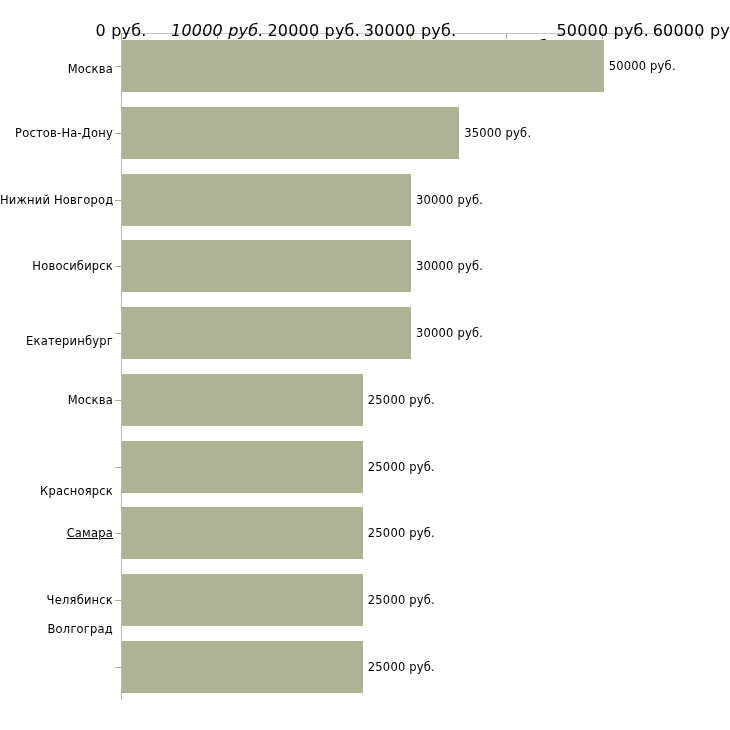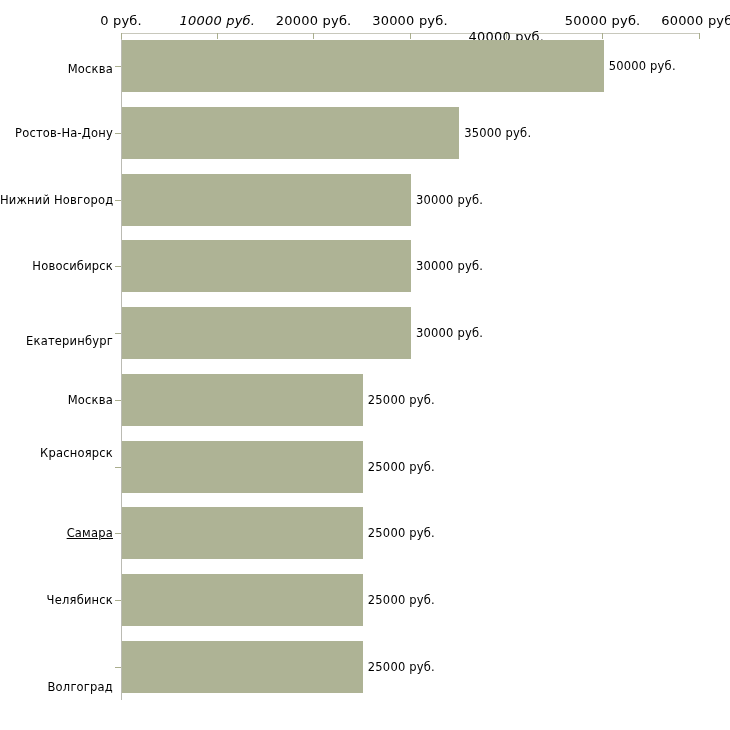--- a/index.html
+++ b/index.html
@@ -42,23 +42,23 @@
 
   .x-tick {
     position: absolute;
     top: 33px;
     width: 1px;
     height: 6px;
     background: #aaae8e;
   }
   .x-tick-label {
     position: absolute;
-    top: 13px;
+    top: 21px;
     transform: translateX(-50%);
-    font-size: 13px;
+    font-size: 16px;
     color: #000000;
     white-space: nowrap;
     letter-spacing: 0.2px;
   }
 
   .y-tick {
     position: absolute;
     left: 115px;
     width: 6px;
     height: 1px;
@@ -123,27 +123,27 @@
       <div class="cat-label" style="top: 133.05px;">Ростов-На-Дону</div>
       <div class="y-tick" style="top: 200px;"></div>
       <div class="cat-label" style="top: 199.75px;">Нижний Новгород</div>
       <div class="y-tick" style="top: 266px;"></div>
       <div class="cat-label" style="top: 266.45px;">Новосибирск</div>
       <div class="y-tick" style="top: 333px;"></div>
       <div class="cat-label" style="top: 341px;">Екатеринбург</div>
       <div class="y-tick" style="top: 400px;"></div>
       <div class="cat-label" style="top: 399.85px;">Москва</div>
       <div class="y-tick" style="top: 467px;"></div>
-      <div class="cat-label" style="top: 453px; text-align: right;">Красноярск</div>
+      <div class="cat-label" style="top: 491px; text-align: right;">Красноярск</div>
       <div class="y-tick" style="top: 533px;"></div>
       <div class="cat-label" style="top: 533.25px; text-decoration: underline;">Самара</div>
       <div class="y-tick" style="top: 600px;"></div>
       <div class="cat-label" style="top: 599.95px;">Челябинск</div>
       <div class="y-tick" style="top: 667px;"></div>
-      <div class="cat-label" style="top: 687px; text-align: right;">Волгоград</div>
+      <div class="cat-label" style="top: 629px; text-align: right;">Волгоград</div>
     </div>
   <div id="bars-layer">
       <div class="bar" style="top: 40.35px; width: 481.667px; height: 52px; background: rgb(174, 179, 149);"></div>
       <div class="bar-value-label" style="left: 608.667px; top: 66.35px;">50000 руб.</div>
       <div class="bar" style="top: 107.05px; width: 337.167px; height: 52px; background: rgb(174, 179, 149);"></div>
       <div class="bar-value-label" style="left: 464.167px; top: 133.05px;">35000 руб.</div>
       <div class="bar" style="top: 173.75px; width: 289px; height: 52px; background: rgb(174, 179, 149);"></div>
       <div class="bar-value-label" style="left: 416px; top: 199.75px;">30000 руб.</div>
       <div class="bar" style="top: 240.45px; width: 289px; height: 52px; background: rgb(174, 179, 149);"></div>
       <div class="bar-value-label" style="left: 416px; top: 266.45px;">30000 руб.</div>

